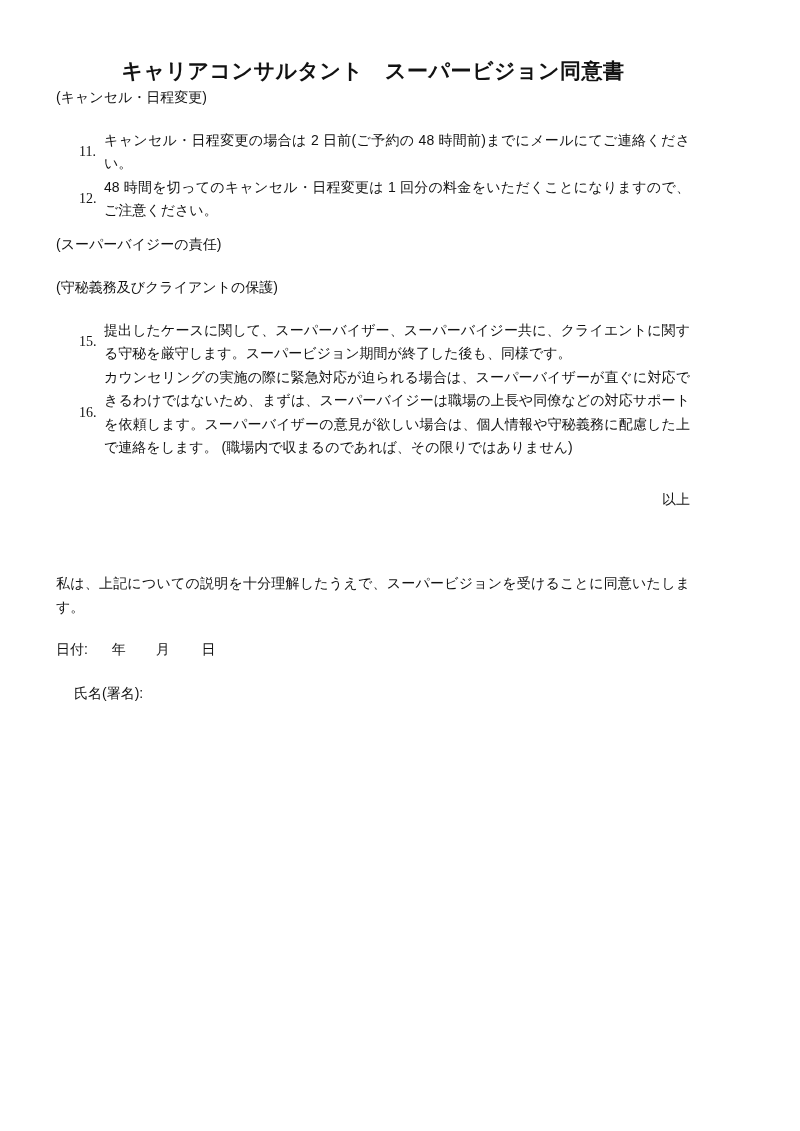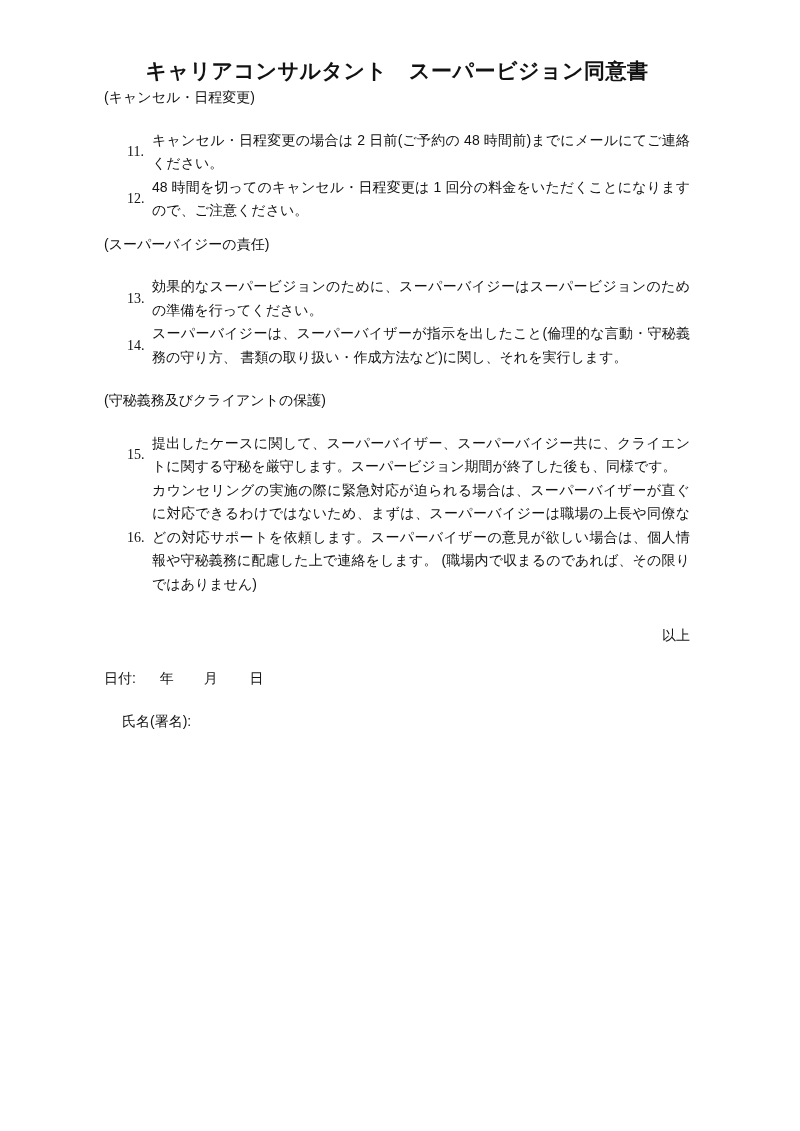--- a/index.html
+++ b/index.html
@@ -13,21 +13,21 @@
     color: #121212;
     font-family: "Liberation Sans", "DejaVu Sans", sans-serif;
     font-size: 14px;
     line-height: 23.5px;
     overflow: hidden;
   }
   .page {
     box-sizing: border-box;
     width: 800px;
     height: 1131px;
-    padding: 56px 110px 0 104px;
+    padding: 56px 110px 0 56px;
     background: #ffffff;
   }
   .doc-title {
     margin: 0;
     text-align: center;
     font-size: 21px;
     line-height: 30px;
     font-weight: 700;
     letter-spacing: 0.5px;
   }
@@ -93,48 +93,39 @@
       </div>
       <div class="item">
         <span class="item-num">12.</span>
         <span class="item-text">48 時間を切ってのキャンセル・日程変更は 1 回分の料金をいただくことになりますので、ご注意ください。</span>
       </div>
     </div>
   </section>
 
   <section>
     <p class="section-heading gap-mid-section">(スーパーバイジーの責任)</p>
-    <div class="item-list">
-      <div class="item">
-        <span class="item-num">13.</span>
-        <span class="item-text">効果的なスーパービジョンのために、スーパーバイジーはスーパービジョンのための準備を行ってください。</span>
-      </div>
-      <div class="item">
-        <span class="item-num">14.</span>
-        <span class="item-text">スーパーバイジーは、スーパーバイザーが指示を出したこと(倫理的な言動・守秘義務の守り方、 書類の取り扱い・作成方法など)に関し、それを実行します。</span>
-      </div>
-    </div>
   </section>
 
   <section>
     <p class="section-heading gap-mid-section-2">(守秘義務及びクライアントの保護)</p>
     <div class="item-list">
       <div class="item">
         <span class="item-num">15.</span>
         <span class="item-text">提出したケースに関して、スーパーバイザー、スーパーバイジー共に、クライエントに関する守秘を厳守します。スーパービジョン期間が終了した後も、同様です。</span>
       </div>
       <div class="item">
         <span class="item-num">16.</span>
         <span class="item-text">カウンセリングの実施の際に緊急対応が迫られる場合は、スーパーバイザーが直ぐに対応できるわけではないため、まずは、スーパーバイジーは職場の上長や同僚などの対応サポートを依頼します。スーパーバイザーの意見が欲しい場合は、個人情報や守秘義務に配慮した上で連絡をします。 (職場内で収まるのであれば、その限りではありません)</span>
       </div>
     </div>
   </section>
 
   <p class="closing">以上</p>
 
+  <p class="consent">私は、上記についての説明を十分理解したうえで、スーパービジョンを受けることに同意いたします。</p>
 
   <p class="date-line">
     <span>日付:</span>
     <span class="date-part-year">年</span>
     <span class="date-part-month">月</span>
     <span class="date-part-day">日</span>
   </p>
 
   <p class="signature-line">氏名(署名):</p>
 

